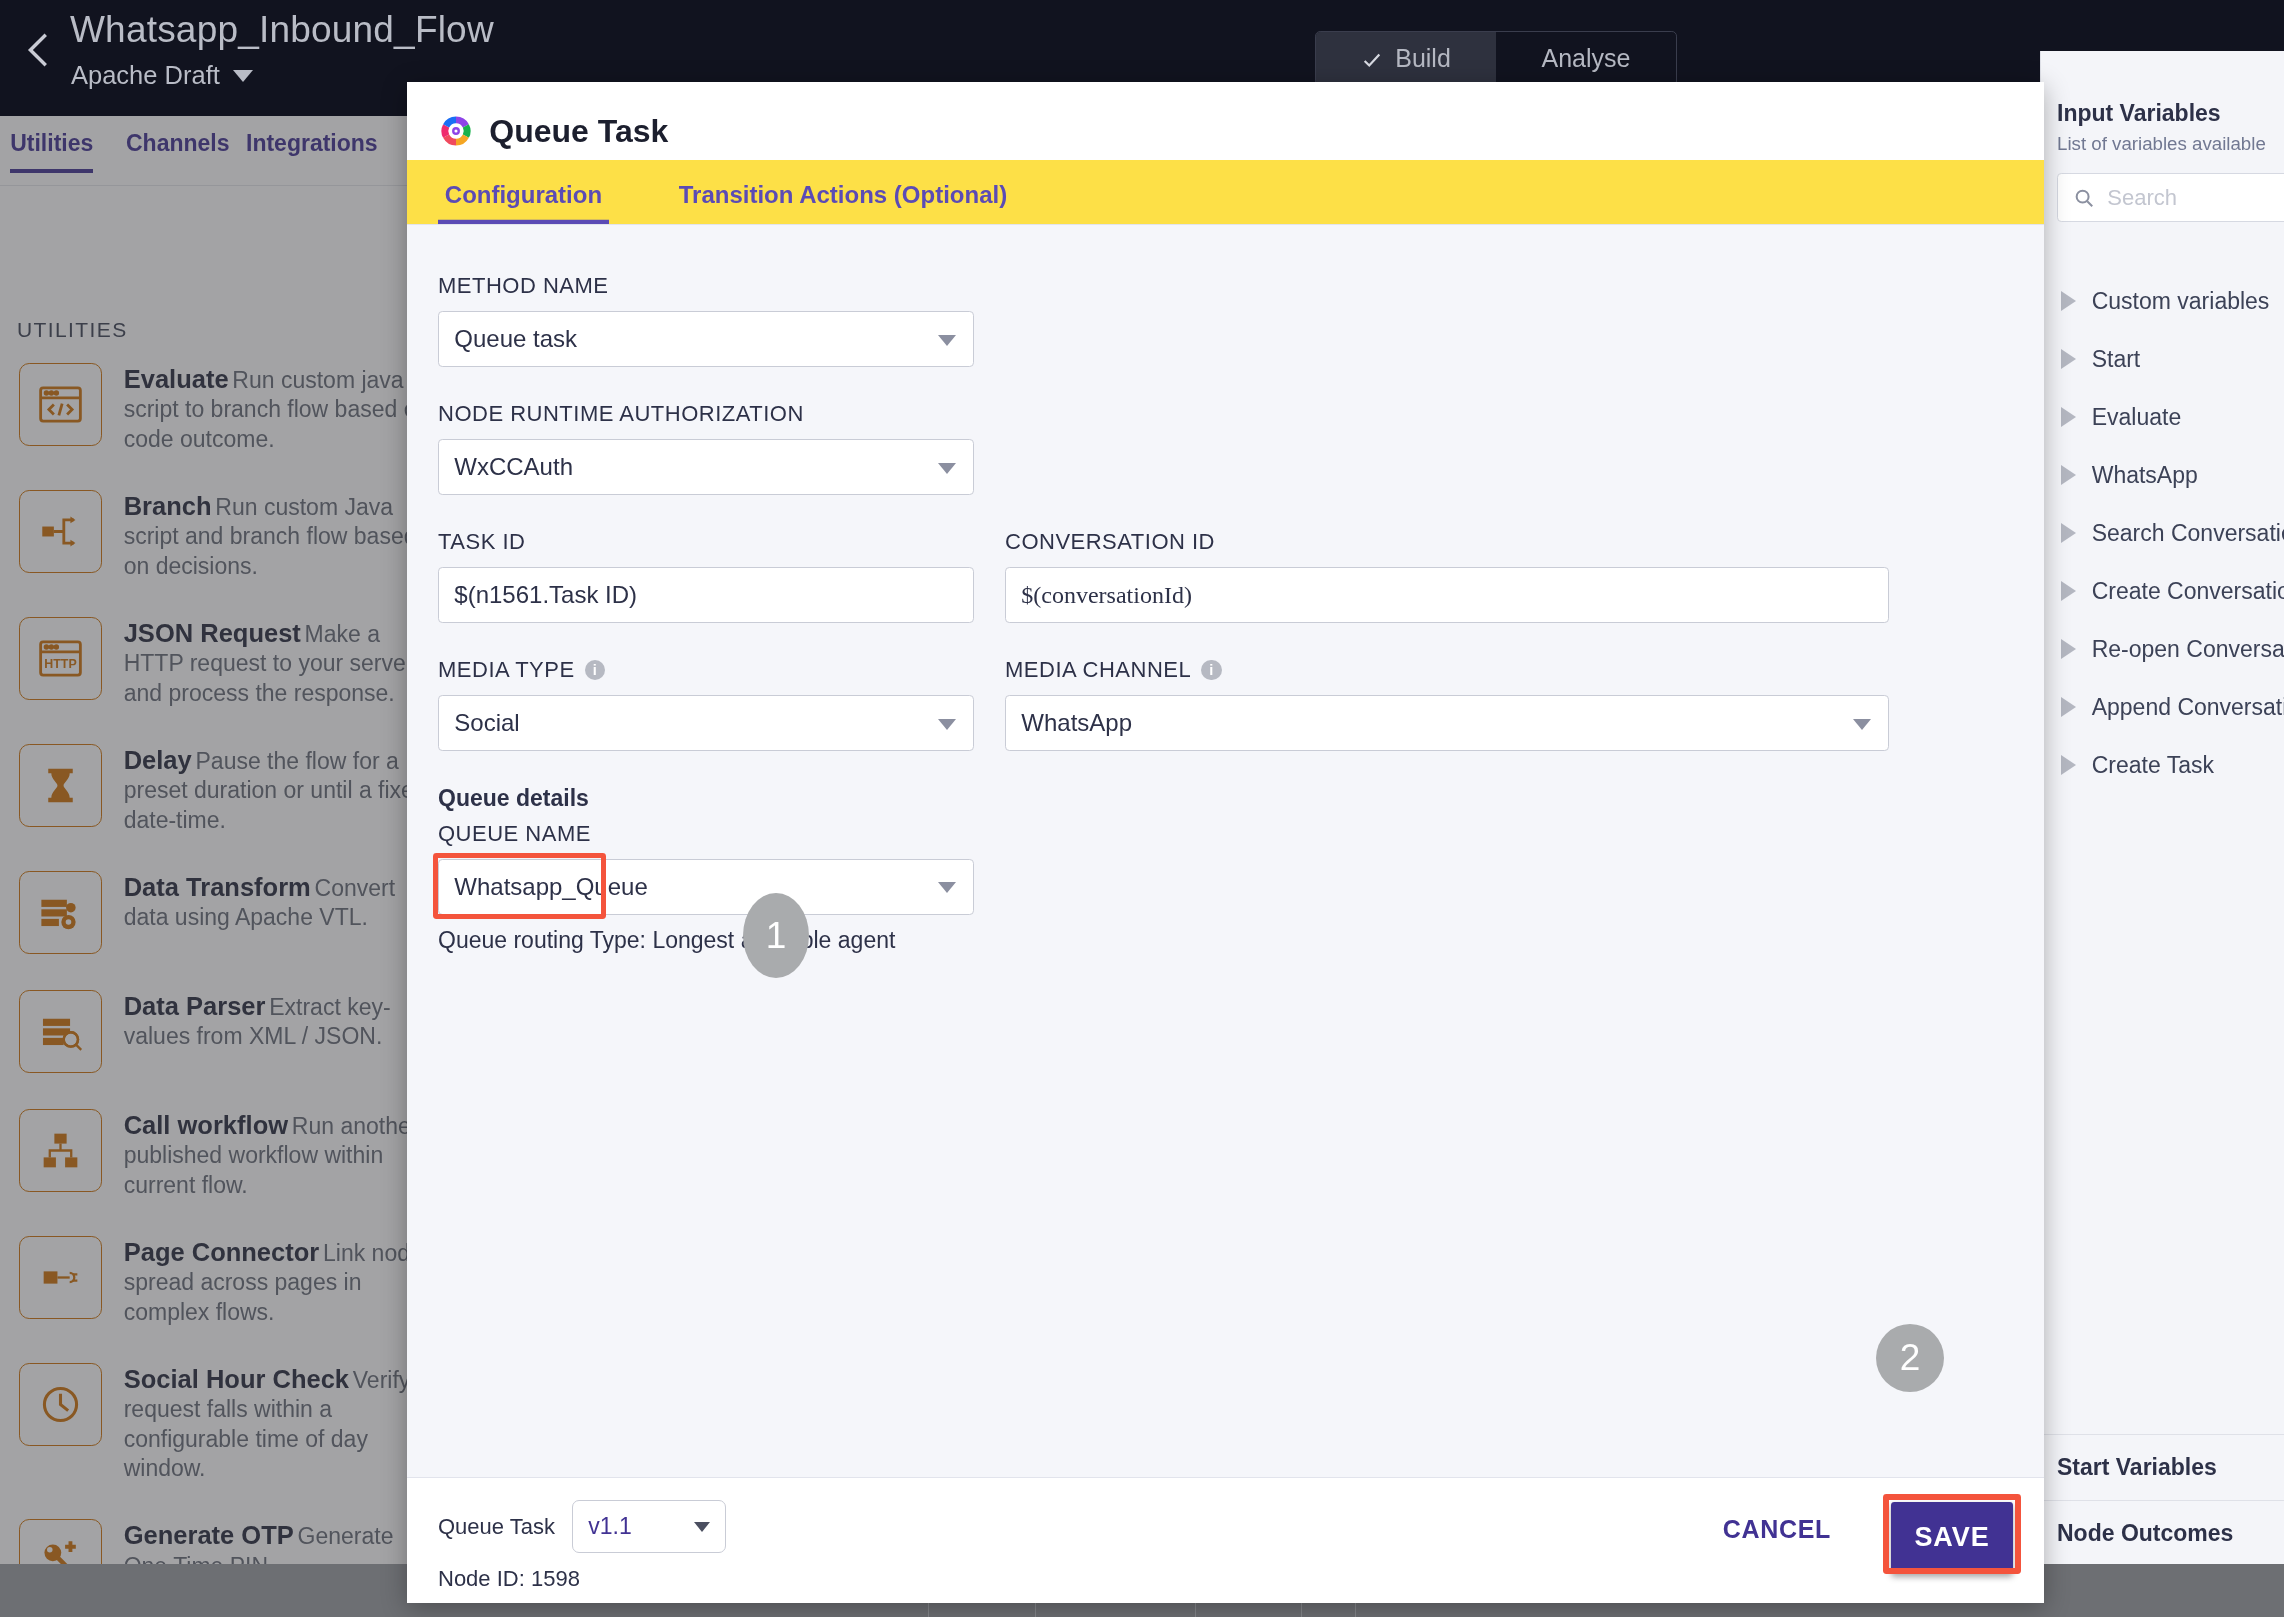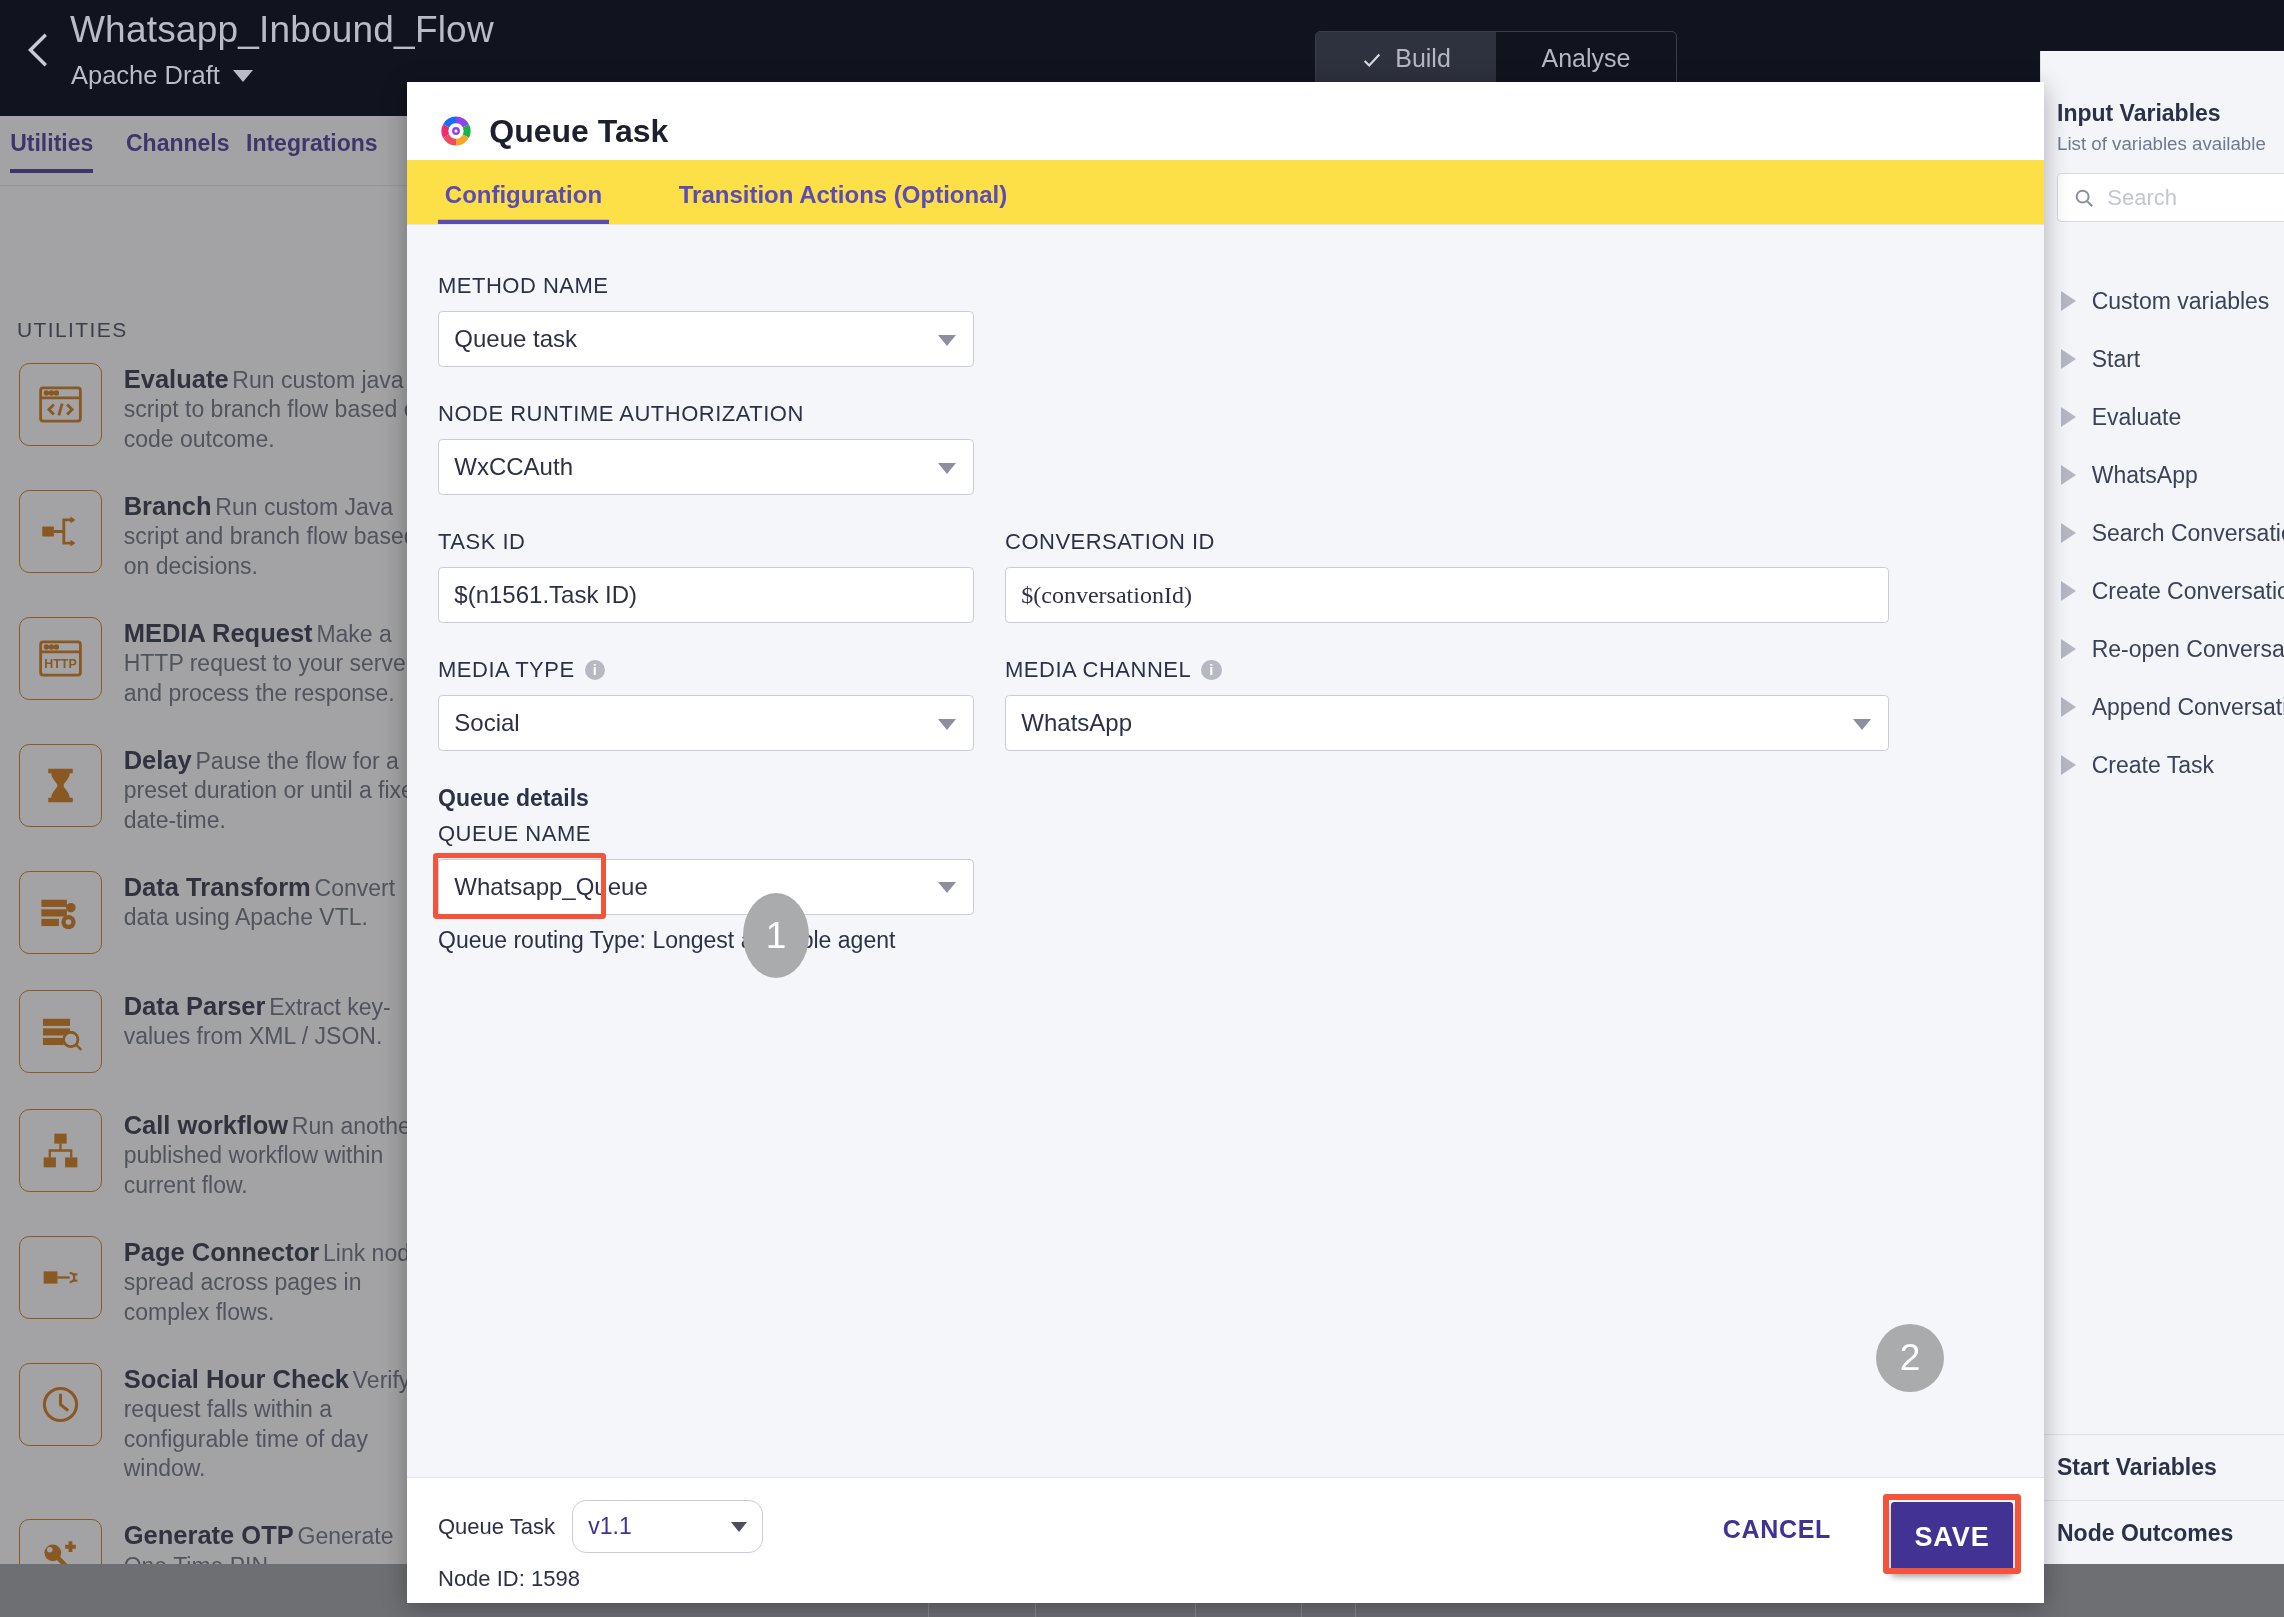--- a/index.html
+++ b/index.html
@@ -209,22 +209,22 @@
   .step1 { left: 336px; top: 668px; width: 66px; height: 85px; border-radius: 50%; }
   .step2 { right: 100px; bottom: 85px; width: 68px; height: 68px; }
 
   .modal-foot {
     height: 126px; background: #ffffff; border-top: 0.9px solid #e2e4ec;
     position: relative; padding: 0 31px;
   }
   .ver-row { position: absolute; left: 31px; top: 22px; display: flex; align-items: center; gap: 17px; }
   .ver-label { font-size: 22px; color: #2d3148; }
   .ver-sel {
-    position: relative; width: 191px; height: 53px; background: #ffffff;
-    border: 0.9px solid #c9ccd6; border-radius: 14px; display: flex; align-items: center;
+    position: relative; width: 154px; height: 53px; background: #ffffff;
+    border: 0.9px solid #c9ccd6; border-radius: 7px; display: flex; align-items: center;
     padding: 0 37px 0 15.3px; font-size: 23px; color: #413293; cursor: pointer;
   }
   .ver-sel::after {
     content: ""; position: absolute; right: 15.3px; top: 50%; margin-top: -4.3px;
     width: 0; height: 0; border-left: 8.5px solid transparent;
     border-right: 8.5px solid transparent; border-top: 10.2px solid #4b4f60;
   }
   .node-id { position: absolute; left: 31px; top: 88px; font-size: 22px; color: #2d3148; }
   .cancel-btn {
     position: absolute; right: 213px; top: 37px; font-size: 25px; font-weight: 700;
@@ -322,21 +322,21 @@
           <svg viewBox="0 0 64 64" width="53" height="53" fill="none" stroke="currentColor" stroke-width="3.4">
             <rect x="8" y="12" width="48" height="40" rx="3"></rect>
               <path d="M8 24 H56"></path>
             <circle cx="15" cy="18" r="1.6" fill="currentColor"></circle>
               <circle cx="21" cy="18" r="1.6" fill="currentColor"></circle>
               <circle cx="27" cy="18" r="1.6" fill="currentColor"></circle>
             <text x="32" y="44" text-anchor="middle" font-size="15" font-weight="bold" fill="currentColor" stroke="none" font-family="Liberation Sans">HTTP</text>
           </svg>
         </span>
         <span class="util-text">
-          <span class="util-title">MEDIA Request</span>
+          <span class="util-title">JSON Request</span>
           <span class="util-desc">Make a HTTP request to your server and process the response.</span>
         </span>
       </div>
 
       <div class="util-item">
         <span class="util-icon">
           <svg viewBox="0 0 64 64" width="49" height="49" fill="currentColor">
             <path d="M16 10 H48 V16 H44 C44 24 36 28 36 32 C36 36 44 40 44 48 H48 V54 H16 V48 H20 C20 40 28 36 28 32 C28 28 20 24 20 16 H16 Z"></path>
           </svg>
         </span>

